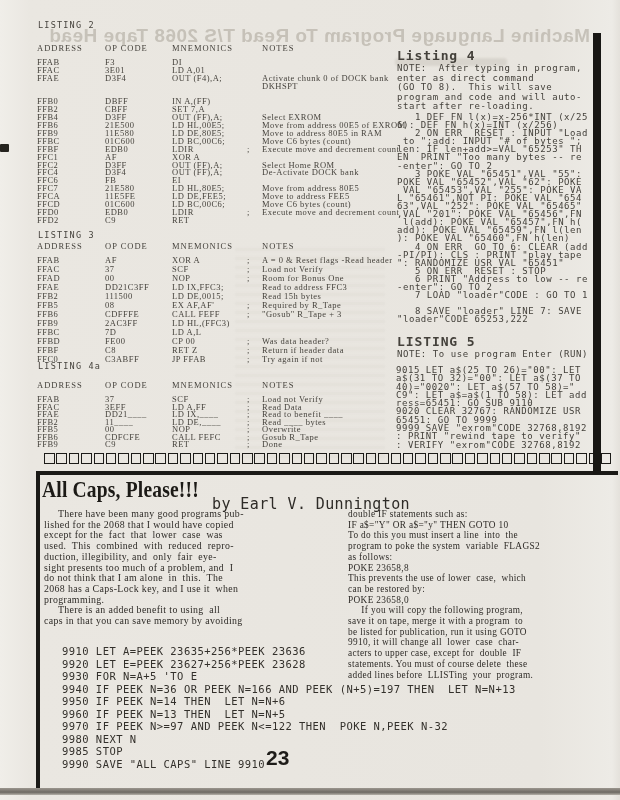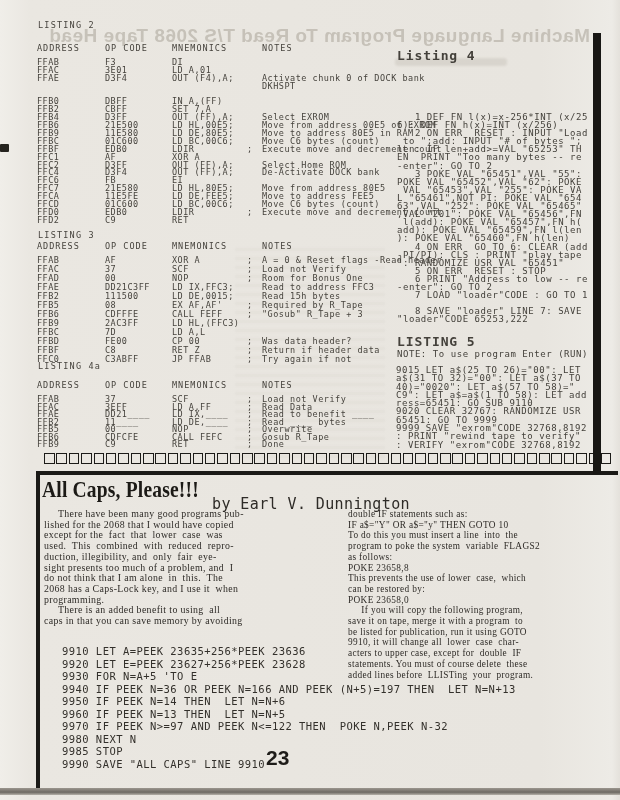--- a/index.html
+++ b/index.html
@@ -13,21 +13,21 @@
         font-family:"Liberation Sans",sans-serif;font-weight:bold;font-size:19px;
         color:#b9b4aa;opacity:.72;filter:blur(.4px);letter-spacing:.5px;}
   .bleed-smudge{position:absolute;left:395px;top:58px;width:112px;height:8px;
         background:#c6c1b8;opacity:.45;filter:blur(1.3px);border-radius:3px;}
   .bleed-stripes{position:absolute;left:235px;top:248px;width:150px;height:210px;
         background:repeating-linear-gradient(180deg,rgba(152,147,138,.25) 0 3px,transparent 3px 9px);
         filter:blur(1.3px);opacity:.28;}
   .ink-mark{position:absolute;left:0;top:144px;width:9px;height:8px;background:#26241f;border-radius:1px;}
   
   .ltitle{position:absolute;font-size:8.5px;letter-spacing:1.2px;color:#46433d;white-space:pre;}
-  .ltable{position:absolute;width:412px;font-size:8.5px;letter-spacing:.5px;color:#46433d;}
+  .ltable{position:absolute;width:412px;font-size:8.5px;letter-spacing:.5px;color:#46433d;font-family:Liberation Serif, serif;}
   .lrow{display:grid;grid-template-columns:68px 67px 75px 15px 1fr;line-height:1;}
   .lrow span{white-space:pre;overflow:visible;}
   .lhead{height:8px;margin-bottom:6px;letter-spacing:1px;}
   .l2 .lrows .lrow{height:7.9px;}
   .l3 .lrows .lrow{height:9px;}
   .l4a .lrows .lrow{height:7.5px;}
   
   .rtitle{position:absolute;font-size:13px;letter-spacing:.9px;color:#44413b;white-space:pre;font-weight:bold;}
   pre{margin:0;}
   .rnote{position:absolute;font-family:"DejaVu Sans Mono",monospace;font-size:9px;line-height:9.5px;
@@ -380,20 +380,25 @@
           <span class="c0">FFB9</span>
           <span class="c1">C9</span>
           <span class="c2">RET</span>
           <span class="c3">;</span>
           <span class="c4">Done</span>
         </div>
       </div>
   </div>
 
   <div class="rtitle" style="left:397px;top:48px">Listing 4</div>
+  <pre class="rnote" style="left:397px;top:64px">NOTE:  After typing in program,
+enter as direct command
+(GO TO 8).  This will save
+program and code and will auto-
+start after re-loading.</pre>
   <pre class="rcode" style="left:397px;top:113px">   1 DEF FN l(x)=x-256*INT (x/25
 6): DEF FN h(x)=INT (x/256)
    2 ON ERR  RESET : INPUT "Load
  to ";add: INPUT "# of bytes ";
 len: IF len+add&gt;=VAL "65253" TH
 EN  PRINT "Too many bytes -- re
 -enter": GO TO 2
    3 POKE VAL "65451",VAL "55":
 POKE VAL "65452",VAL "62": POKE
  VAL "65453",VAL "255": POKE VA

